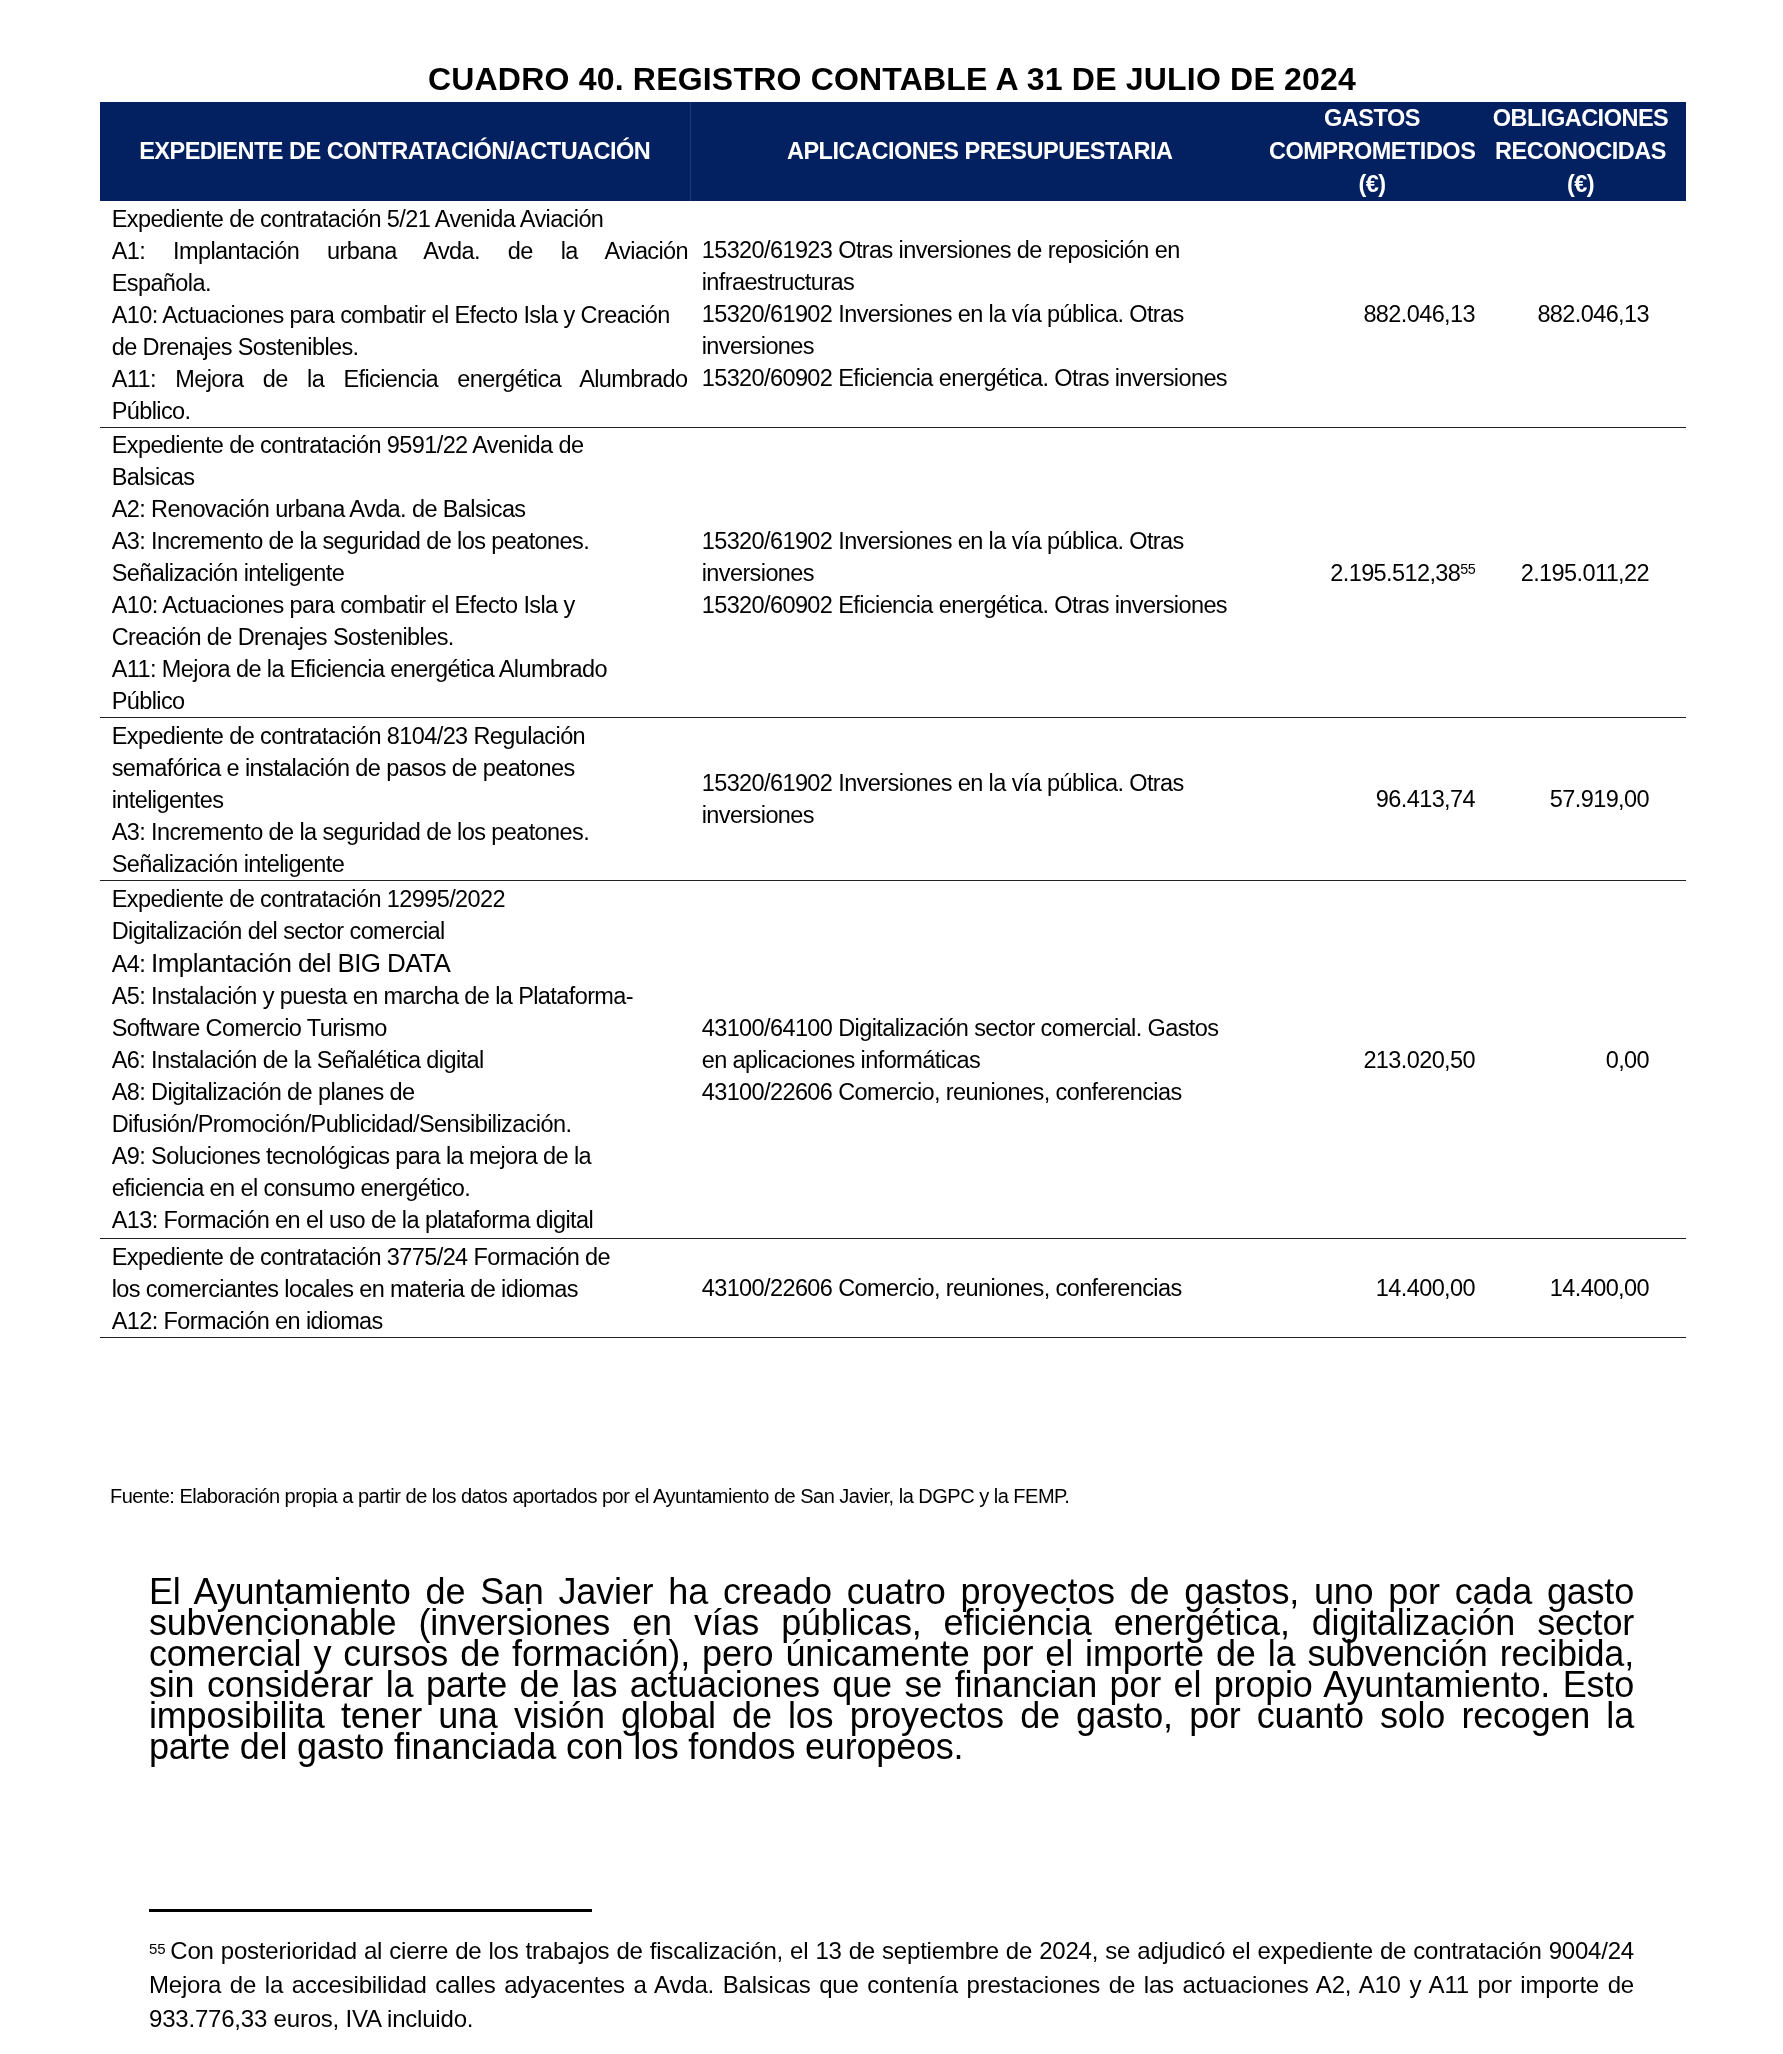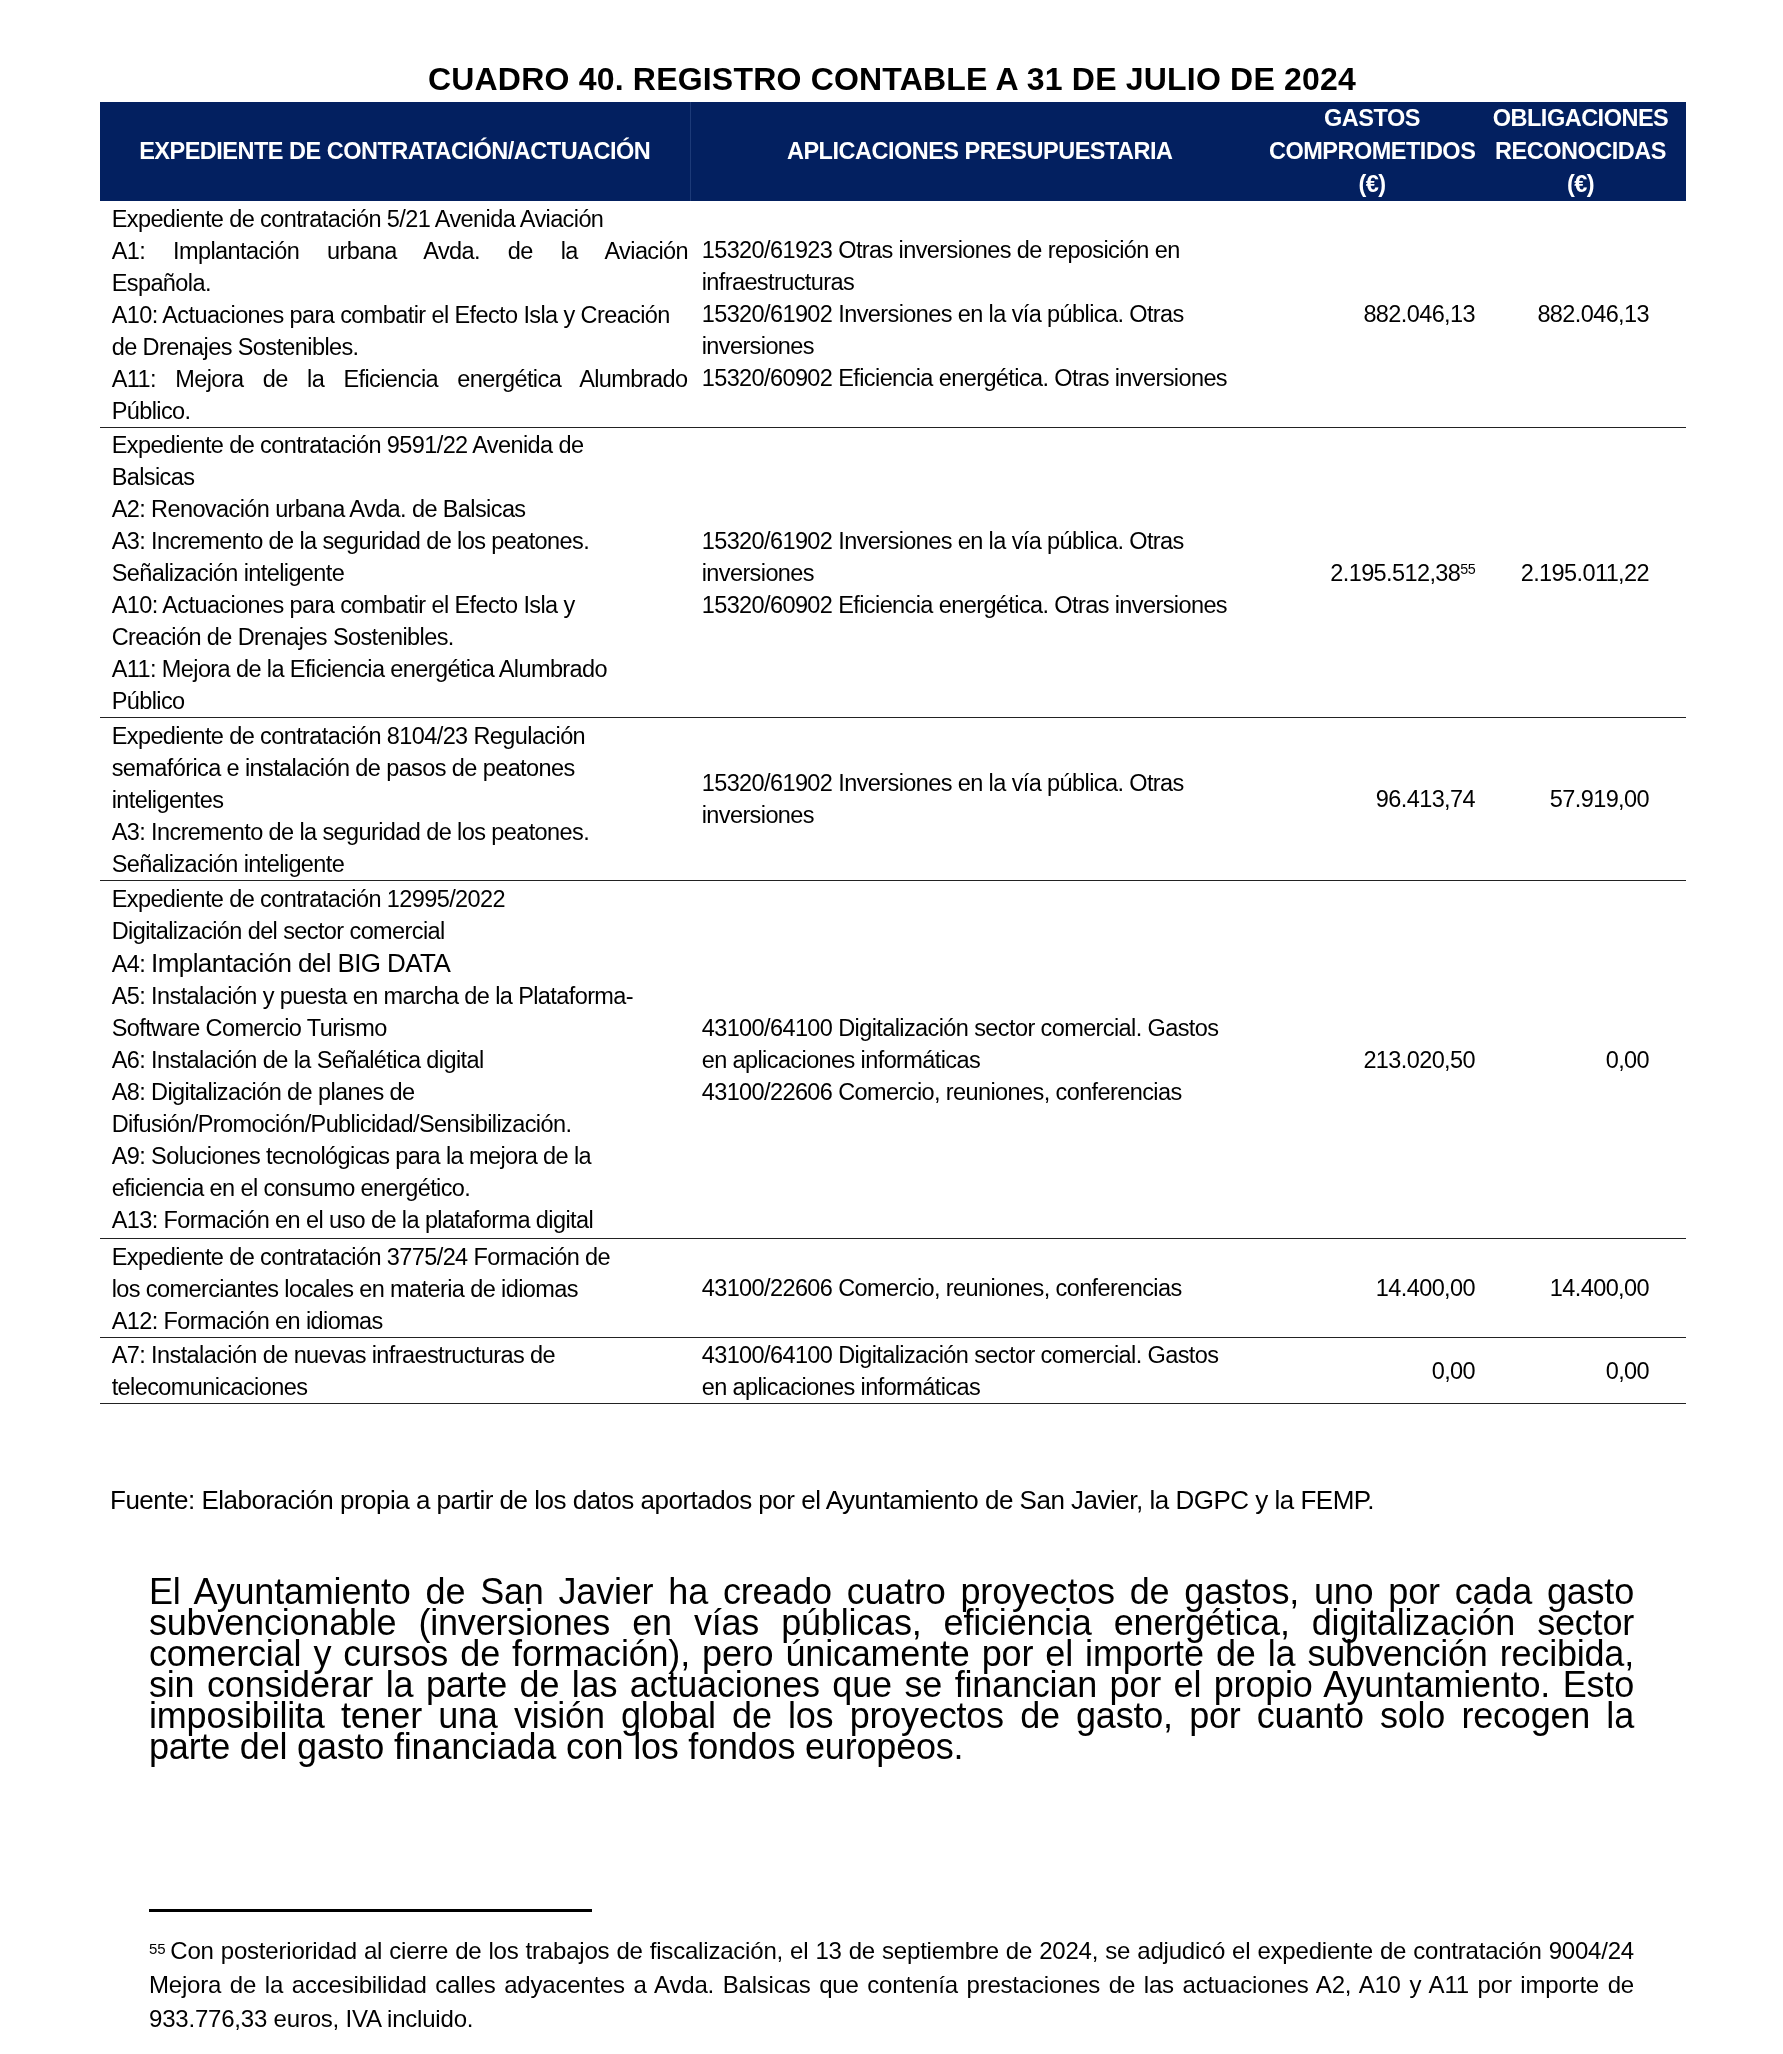--- a/index.html
+++ b/index.html
@@ -17,21 +17,21 @@
   tbody td { font-size:23.5px; line-height:32px; padding:0 6.7px 0 11.7px; vertical-align:middle; letter-spacing:-0.6px; border-bottom:1.7px solid #222; }
   tbody td.c1 { vertical-align:top; padding-top:1.7px; }
   tbody td.num { text-align:right; padding-right:0; }
   tbody td.num3 { padding-right:0; }
   tbody td.num4 { padding-right:37px; }
   .bold { font-weight:normal; }
   .line { display:block; white-space:nowrap; }
   .sup { font-size:14.3px; vertical-align:top; position:relative; top:-3.4px; }
   .big { font-size:26px; }
   tr.total td { background:#032060; color:#fff; font-weight:bold; font-size:23.5px; height:47px; border-bottom:none; letter-spacing:-0.5px; }
-  .fuente { position:absolute; top:1485px; left:110px; font-size:26px; letter-spacing:-0.5px; }
+  .fuente { position:absolute; top:1485px; left:110px; font-size:20px; letter-spacing:-0.5px; }
   .para { position:absolute; top:1576px; left:149px; width:1485px; font-size:36px; line-height:31px; text-align:justify; letter-spacing:-0.2px; }
   .fn-rule { position:absolute; top:1909px; left:149px; width:443px; height:2.5px; background:#000; }
   .footnote { position:absolute; top:1934px; left:149px; width:1485px; font-size:24px; line-height:34px; text-align:justify; letter-spacing:-0.2px; }
   .footnote .fsup { font-size:15px; vertical-align:top; position:relative; top:-1.7px; margin-right:5px; }
 </style>
 </head>
 <body>
 
 <div class="title">CUADRO 40. REGISTRO CONTABLE A 31 DE JULIO DE 2024</div>
 
@@ -149,32 +149,20 @@
         <span class="line bold">los comerciantes locales en materia de idiomas</span>
         <span class="line">A12: Formación en idiomas</span>
       </td>
       <td>
         <span class="line">43100/22606 Comercio, reuniones, conferencias</span>
       </td>
       <td class="num num3">14.400,00</td>
       <td class="num num4">14.400,00</td>
     </tr>
 
-    <tr style="height:65px">
-      <td class="c1">
-        <span class="line">A7: Instalación de nuevas infraestructuras de</span>
-        <span class="line">telecomunicaciones</span>
-      </td>
-      <td>
-        <span class="line">43100/64100 Digitalización sector comercial. Gastos</span>
-        <span class="line">en aplicaciones informáticas</span>
-      </td>
-      <td class="num num3">0,00</td>
-      <td class="num num4">0,00</td>
-    </tr>
 
   </tbody>
 </table>
 
 <div class="fuente">Fuente: Elaboración propia a partir de los datos aportados por el Ayuntamiento de San Javier, la DGPC y la FEMP.</div>
 
 <div class="para">El Ayuntamiento de San Javier ha creado cuatro proyectos de gastos, uno por cada gasto subvencionable (inversiones en vías públicas, eficiencia energética, digitalización sector comercial y cursos de formación), pero únicamente por el importe de la subvención recibida, sin considerar la parte de las actuaciones que se financian por el propio Ayuntamiento. Esto imposibilita tener una visión global de los proyectos de gasto, por cuanto solo recogen la parte del gasto financiada con los fondos europeos.</div>
 
 <div class="fn-rule"></div>
 

